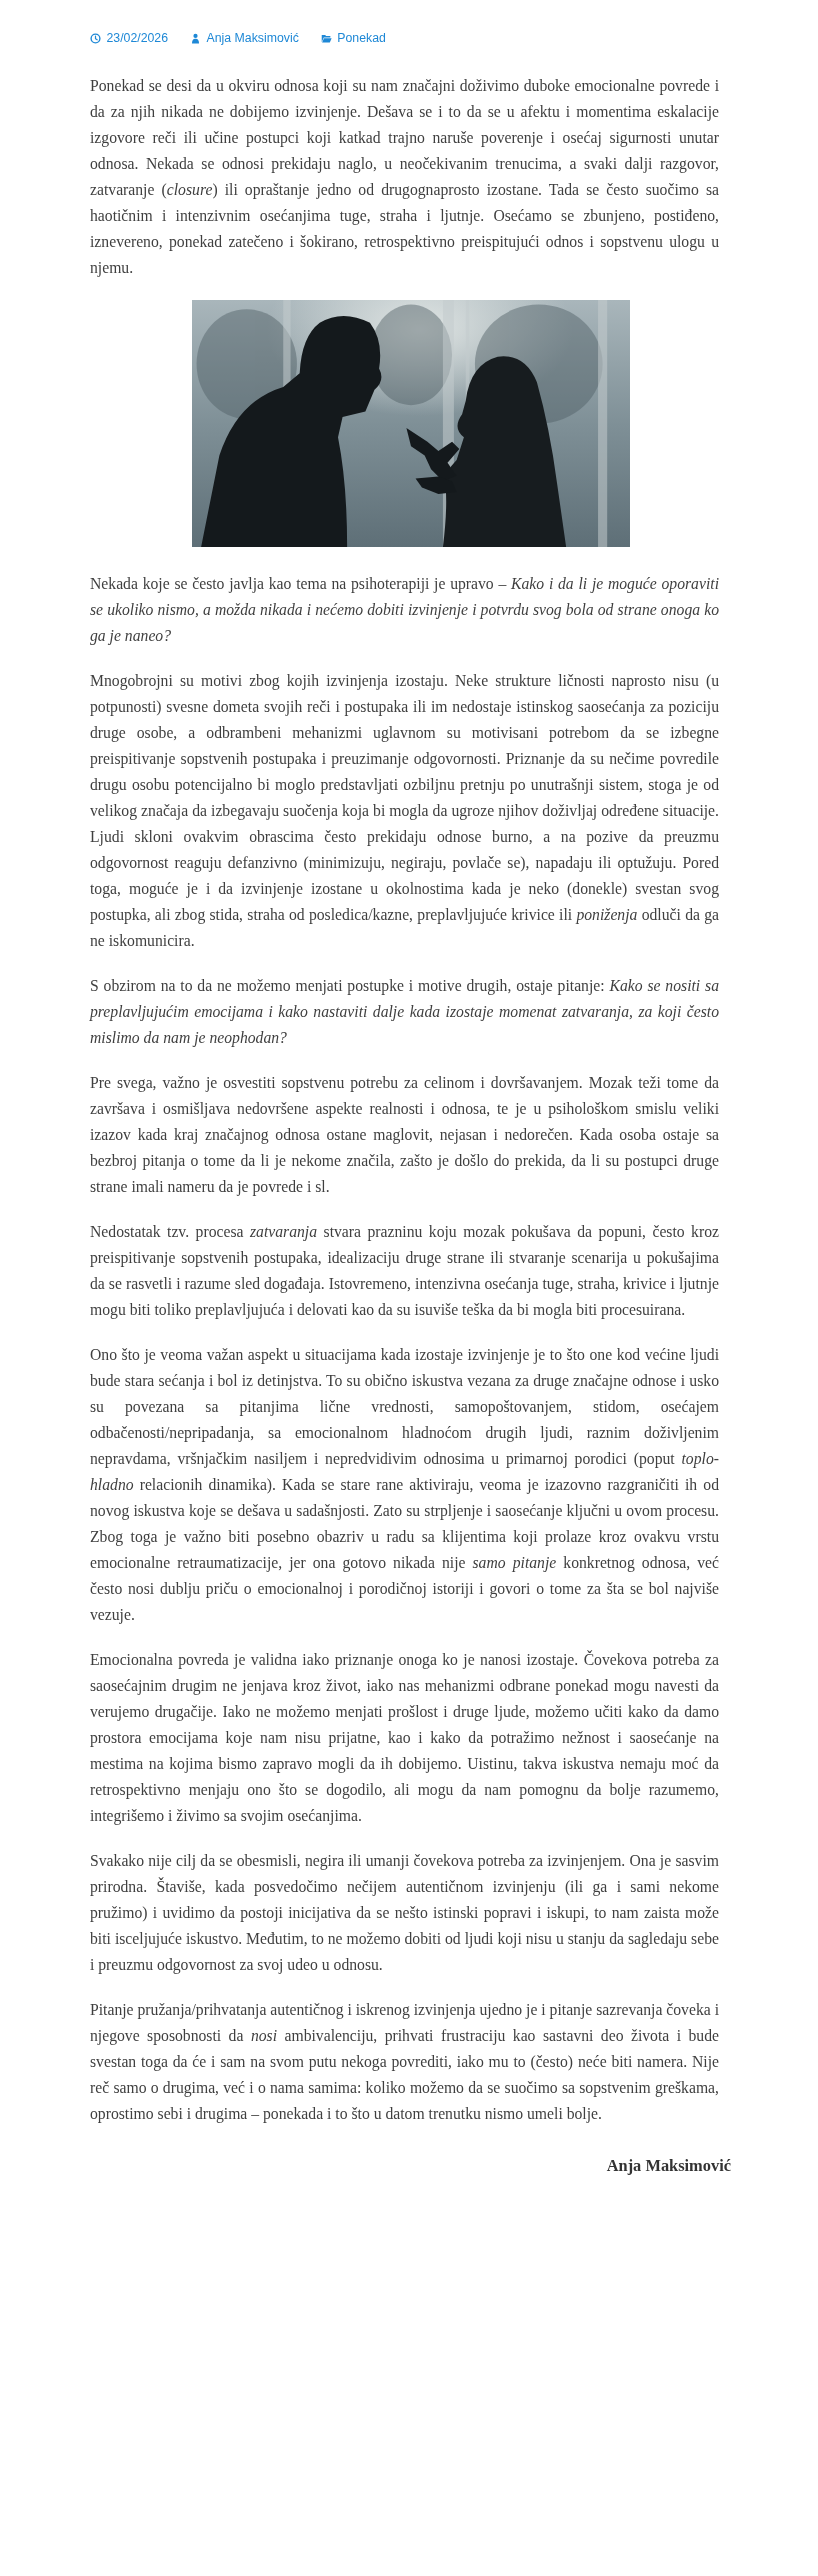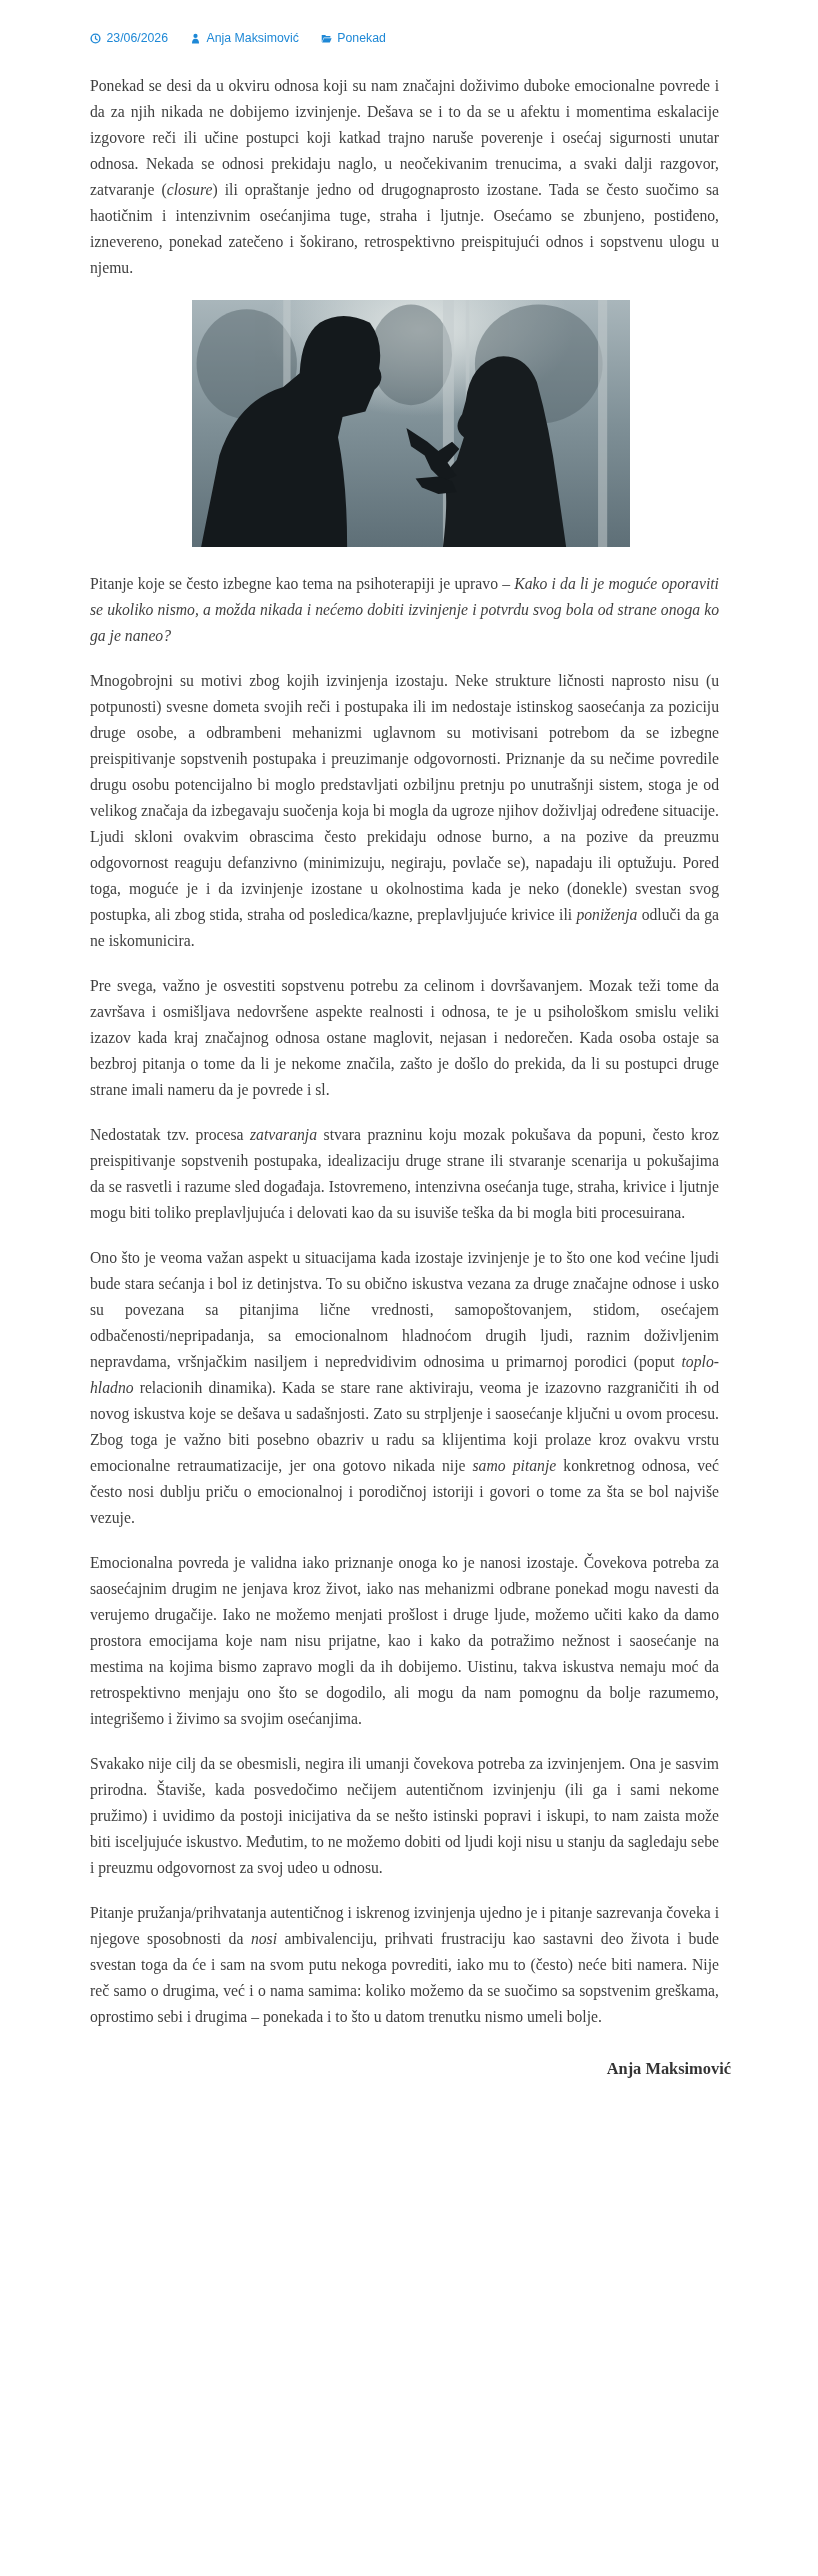--- a/index.html
+++ b/index.html
@@ -99,21 +99,21 @@
 <body>
 
 <article class="article">
 
   <div class="meta">
     <a class="meta-item">
       <svg viewBox="0 0 12 12">
         <circle cx="6" cy="6" r="4.8" fill="none" stroke="#1e88d6" stroke-width="1.5"></circle>
         <path d="M6 3.3 V6.2 L7.8 7.4" fill="none" stroke="#1e88d6" stroke-width="1.3" stroke-linecap="round"></path>
       </svg>
-      <span>23/06/2026</span>
+      <span>23/02/2026</span>
     </a>
     <a class="meta-item">
       <svg viewBox="0 0 12 12">
         <circle cx="6" cy="3.2" r="2.3" fill="#1e88d6"></circle>
         <path d="M2.2 11.5 C2.2 7.5 3.8 6.3 6 6.3 C8.2 6.3 9.8 7.5 9.8 11.5 Z" fill="#1e88d6"></path>
       </svg>
       <span>Anja Maksimović</span>
     </a>
     <a class="meta-item">
       <svg viewBox="0 0 12 12">
@@ -155,22 +155,23 @@
             <rect x="445" y="0" width="10" height="270"></rect>
           </g>
           <path fill="#14191c" d="M10 270 L30 170 Q50 110 100 95 L118 80 Q120 40 140 25 Q165 10 195 25 Q210 45 205 75 Q212 88 200 98 L190 122 L165 128 L160 150 Q170 200 170 270 Z"></path>
           <path fill="#171c1f" d="M300 110 Q305 70 335 62 Q365 58 378 90 Q392 140 400 200 L410 270 L275 270 Q280 230 278 205 Q275 190 290 175 L298 150 Q285 140 296 125 Z"></path>
           <path fill="#14191c" d="M235 140 L258 155 L270 165 L285 155 L293 163 L280 178 L290 192 L275 198 L262 185 L255 170 L240 160 Z"></path>
           <path fill="#14191c" d="M245 195 L270 193 L285 198 L290 210 L270 212 L252 205 Z"></path>
         </svg>
       </div>
     </div>
 
-    <p><span>Pitanje koje se često izbegne kao tema na psihoterapiji je upravo – </span><em>Kako i da li je moguće oporaviti se ukoliko nismo, a možda nikada i nećemo dobiti izvinjenje i potvrdu svog bola od strane onoga ko ga je naneo?</em></p>
+    <p><span>Nekada koje se često javlja kao tema na psihoterapiji je upravo – </span><em>Kako i da li je moguće oporaviti se ukoliko nismo, a možda nikada i nećemo dobiti izvinjenje i potvrdu svog bola od strane onoga ko ga je naneo?</em></p>
     <p><span>Mnogobrojni su motivi zbog kojih izvinjenja izostaju. Neke strukture ličnosti naprosto nisu (u potpunosti) svesne dometa svojih reči i postupaka ili im nedostaje istinskog saosećanja za poziciju druge osobe, a odbrambeni mehanizmi uglavnom su motivisani potrebom da se izbegne preispitivanje sopstvenih postupaka i preuzimanje odgovornosti. Priznanje da su nečime povredile drugu osobu potencijalno bi moglo predstavljati ozbiljnu pretnju po unutrašnji sistem, stoga je od velikog značaja da izbegavaju suočenja koja bi mogla da ugroze njihov doživljaj određene situacije. Ljudi skloni ovakvim obrascima često prekidaju odnose burno, a na pozive da preuzmu odgovornost reaguju defanzivno (minimizuju, negiraju, povlače se), napadaju ili optužuju. Pored toga, moguće je i da izvinjenje izostane u okolnostima kada je neko (donekle) svestan svog postupka, ali zbog stida, straha od posledica/kazne, preplavljujuće krivice ili </span><em>poniženja</em><span> odluči da ga ne iskomunicira.</span></p>
+    <p><span>S obzirom na to da ne možemo menjati postupke i motive drugih, ostaje pitanje: </span><em>Kako se nositi sa preplavljujućim emocijama i kako nastaviti dalje kada izostaje momenat zatvaranja, za koji često mislimo da nam je neophodan?</em></p>
     <p><span>Pre svega, važno je osvestiti sopstvenu potrebu za celinom i dovršavanjem. Mozak teži tome da završava i osmišljava nedovršene aspekte realnosti i odnosa, te je u psihološkom smislu veliki izazov kada kraj značajnog odnosa ostane maglovit, nejasan i nedorečen. Kada osoba ostaje sa bezbroj pitanja o tome da li je nekome značila, zašto je došlo do prekida, da li su postupci druge strane imali nameru da je povrede i sl.</span></p>
     <p><span>Nedostatak tzv. procesa </span><em>zatvaranja</em><span> stvara prazninu koju mozak pokušava da popuni, često kroz preispitivanje sopstvenih postupaka, idealizaciju druge strane ili stvaranje scenarija u pokušajima da se rasvetli i razume sled događaja. Istovremeno, intenzivna osećanja tuge, straha, krivice i ljutnje mogu biti toliko preplavljujuća i delovati kao da su isuviše teška da bi mogla biti procesuirana.</span></p>
     <p><span>Ono što je veoma važan aspekt u situacijama kada izostaje izvinjenje je to što one kod većine ljudi bude stara sećanja i bol iz detinjstva. To su obično iskustva vezana za druge značajne odnose i usko su povezana sa pitanjima lične vrednosti, samopoštovanjem, stidom, osećajem odbačenosti/nepripadanja, sa emocionalnom hladnoćom drugih ljudi, raznim doživljenim nepravdama, vršnjačkim nasiljem i nepredvidivim odnosima u primarnoj porodici (poput </span><em>toplo-hladno</em><span>  relacionih dinamika). Kada se stare rane aktiviraju, veoma je izazovno razgraničiti ih od novog iskustva koje se dešava u sadašnjosti. Zato su strpljenje i saosećanje ključni u ovom procesu. Zbog toga je važno biti posebno obazriv u radu sa klijentima koji prolaze kroz ovakvu vrstu emocionalne retraumatizacije, jer ona gotovo nikada nije </span><em>samo pitanje</em><span> konkretnog odnosa, već često nosi dublju priču o emocionalnoj i porodičnoj istoriji i govori o tome za šta se bol najviše vezuje.</span></p>
     <p><span>Emocionalna povreda je validna iako priznanje onoga ko je nanosi izostaje. Čovekova potreba za saosećajnim drugim ne jenjava kroz život, iako nas mehanizmi odbrane ponekad mogu navesti da verujemo drugačije. Iako ne možemo menjati prošlost i druge ljude, možemo učiti kako da damo prostora emocijama koje nam nisu prijatne, kao i kako da potražimo nežnost i saosećanje na mestima na kojima bismo zapravo mogli da ih dobijemo. Uistinu, takva iskustva nemaju moć da retrospektivno menjaju ono što se dogodilo, ali mogu da nam pomognu da bolje razumemo, integrišemo i živimo sa svojim osećanjima.</span></p>
     <p><span>Svakako nije cilj da se obesmisli, negira ili umanji čovekova potreba za izvinjenjem. Ona je sasvim prirodna. Štaviše, kada posvedočimo nečijem autentičnom izvinjenju (ili ga i sami nekome pružimo) i uvidimo da postoji inicijativa da se nešto istinski popravi i iskupi, to nam zaista može biti isceljujuće iskustvo. Međutim, to ne možemo dobiti od ljudi koji nisu u stanju da sagledaju sebe i preuzmu odgovornost za svoj udeo u odnosu.</span></p>
     <p><span>Pitanje pružanja/prihvatanja autentičnog i iskrenog izvinjenja ujedno je i pitanje sazrevanja čoveka i njegove sposobnosti da </span><em>nosi</em><span> ambivalenciju, prihvati frustraciju kao sastavni deo života i bude svestan toga da će i sam na svom putu nekoga povrediti, iako mu to (često) neće biti namera. Nije reč samo o drugima, već i o nama samima: koliko možemo da se suočimo sa sopstvenim greškama, oprostimo sebi i drugima – ponekada i to što u datom trenutku nismo umeli bolje.</span></p>
 
     <div class="signature">Anja Maksimović</div>
   </div>
 </article>

